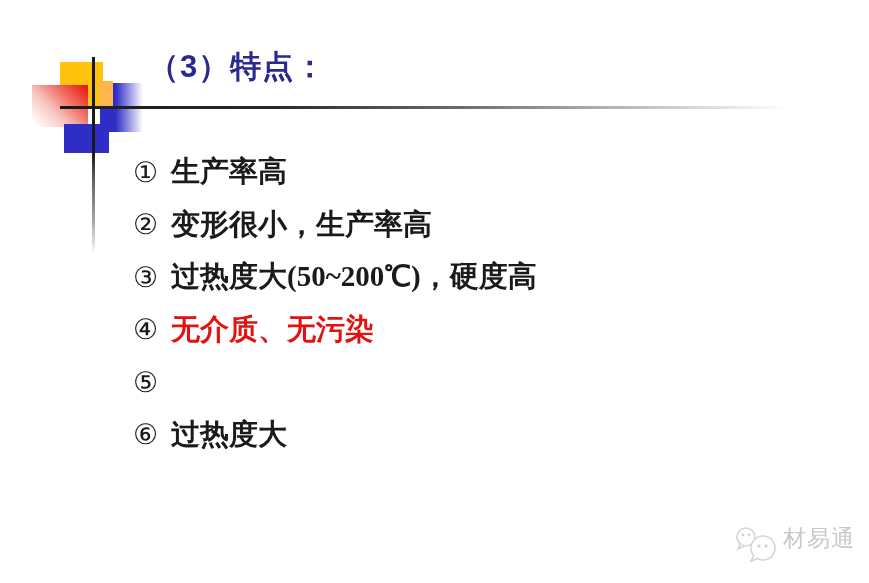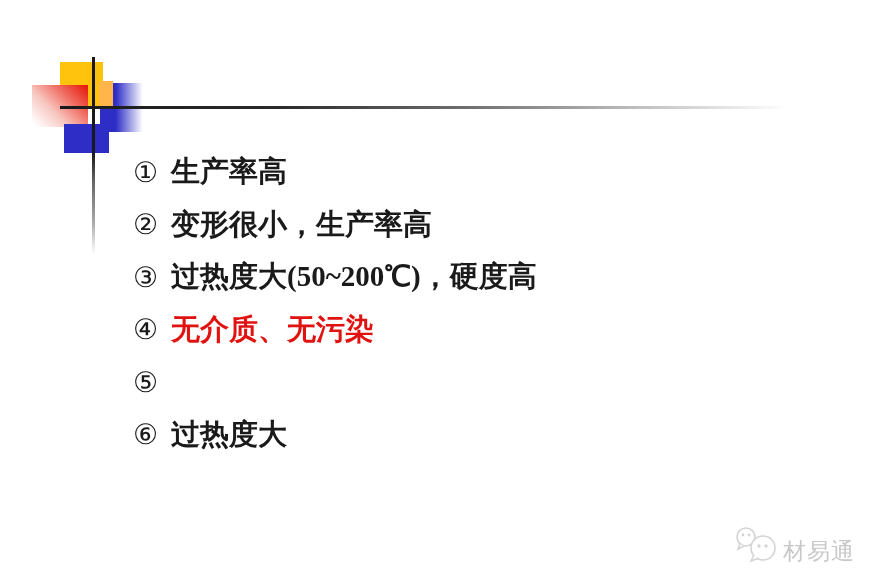--- a/index.html
+++ b/index.html
@@ -30,40 +30,41 @@
     font-weight:bold;font-size:31px;letter-spacing:1px;
     color:var(--title);z-index:6;white-space:nowrap;
   }
   
   .list{position:absolute;left:133px;top:146px;z-index:6;}
   .item{display:flex;align-items:center;height:52.5px;font-size:29px;color:var(--text);white-space:nowrap;}
   .item .num{font-family:"DejaVu Sans", sans-serif;font-size:28px;margin-right:13px;color:var(--text);}
   .item .txt{font-weight:600;text-align:right;}
   .item .txt.red{color:var(--red);}
   
-  .watermark{position:absolute;left:733px;top:523px;display:flex;align-items:flex-end;z-index:6;}
+  .watermark{position:absolute;left:733px;top:523px;display:flex;align-items:flex-start;z-index:6;}
   .wm-logo{width:48px;height:40px;}
   .wm-text{
     font-size:23px;color:var(--watermark);margin-left:2px;letter-spacing:1px;
     text-shadow:1px 1px 0 #ffffff;white-space:nowrap;
   }
 </style>
 </head>
 <body>
 
 <div class="slide">
 
   <div class="orn orn-yellow"></div>
   <div class="orn orn-blue-right"></div>
   <div class="orn orn-orange"></div>
   <div class="orn orn-red"></div>
   <div class="orn orn-blue-bottom"></div>
   <div class="orn line-h"></div>
   <div class="orn line-v"></div>
 
+  <div class="title">（3）特点：</div>
 
   <div class="list">
       <div class="item">
         <span class="num">①</span>
         <span class="txt">生产率高</span>
       </div>
       <div class="item">
         <span class="num">②</span>
         <span class="txt">变形很小，生产率高</span>
       </div>

